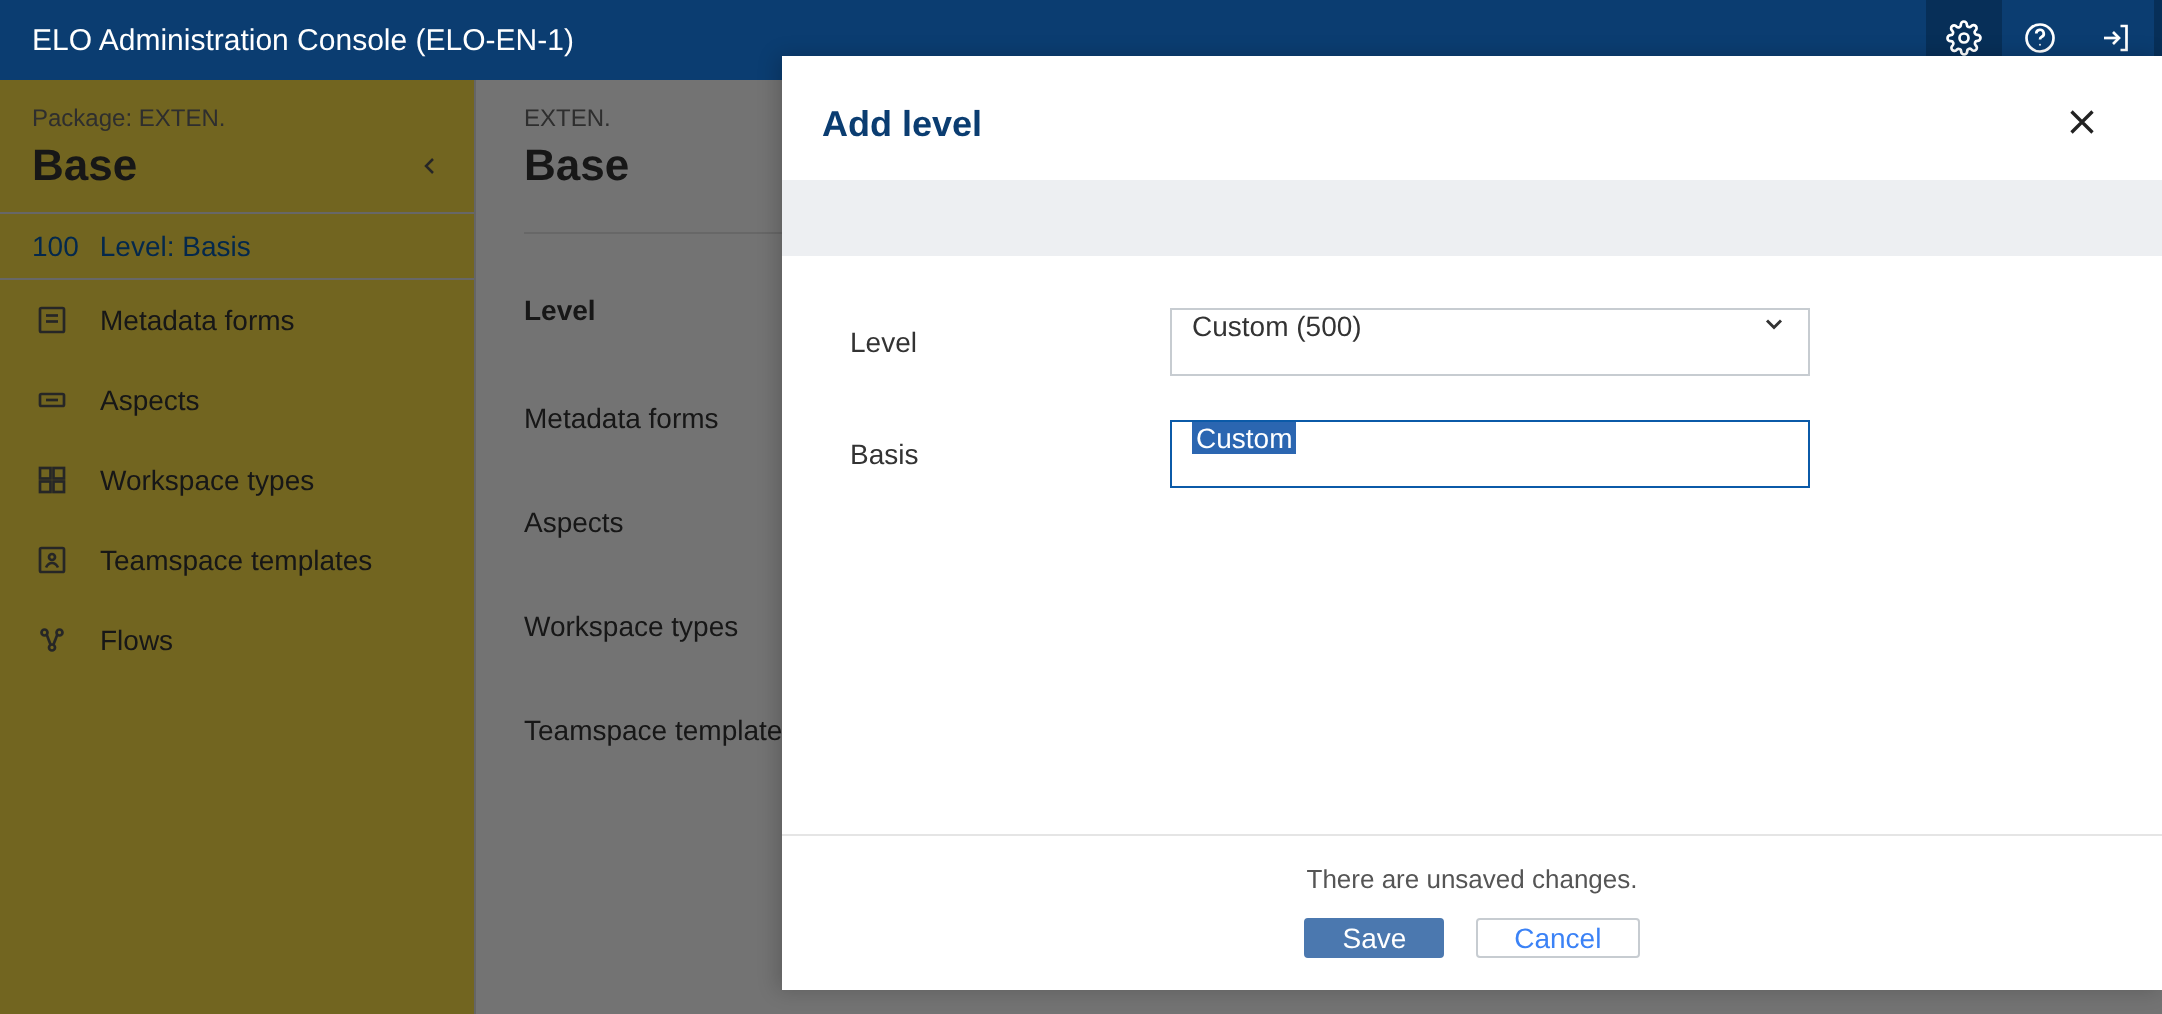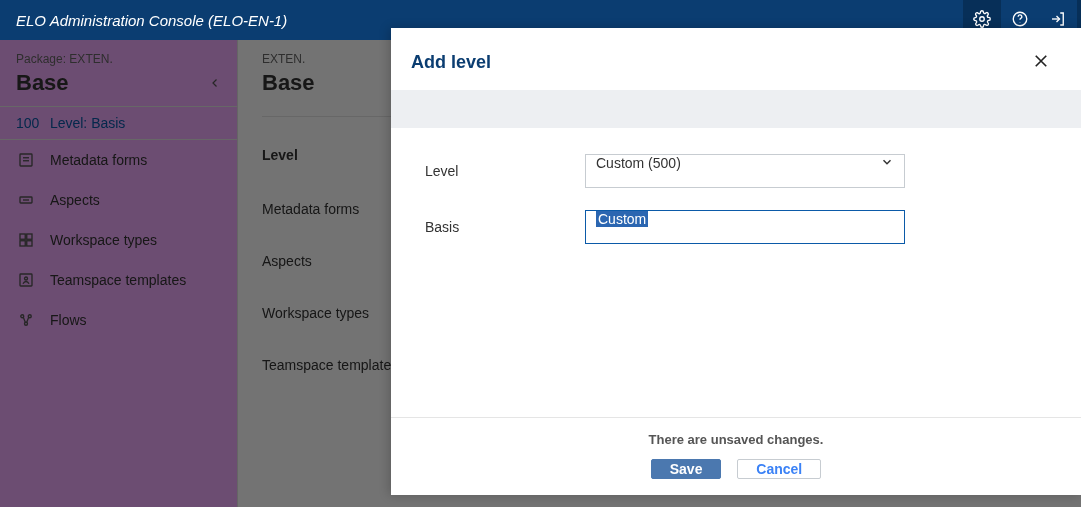--- a/index.html
+++ b/index.html
@@ -19,21 +19,20 @@
     background: #0b3d71;
     color: #fff;
     display: flex;
     align-items: center;
     justify-content: space-between;
   }
   .topbar-title {
     padding-left: 16px;
     font-size: 15px;
     font-weight: 500;
-    font-style: italic;
   }
   .topbar-right {
     display: flex;
     height: 100%;
     align-items: stretch;
   }
   .topbar-btn {
     width: 38px;
     display: flex;
     align-items: center;
@@ -49,21 +48,21 @@
     position: relative;
     display: flex;
     height: 467px;
     background: #fff;
   }
 
   
   .sidebar {
     width: 238px;
     border-right: 1px solid #e0e0e0;
-    background: #f0abfc;
+    background: #fde047;
     display: flex;
     flex-direction: column;
   }
   .sidebar-header {
     padding: 12px 16px 10px 16px;
     border-bottom: 1px solid #e5e5e5;
     position: relative;
   }
   .pkg-label { font-size: 12px; color: #666; }
   .sidebar-title {
@@ -203,21 +202,20 @@
   .input-selected {
     background: #2b66b1;
     color: #fff;
     padding: 0 2px;
   }
 
   .panel-footer {
     border-top: 1px solid #e5e5e5;
     padding: 14px 0 16px 0;
     text-align: center;
-    font-weight: bold;
   }
   .unsaved-msg {
     font-size: 13px;
     color: #555;
     margin-bottom: 12px;
   }
   .btn {
     display:inline-flex;
     align-items:center;
     justify-content:center;

